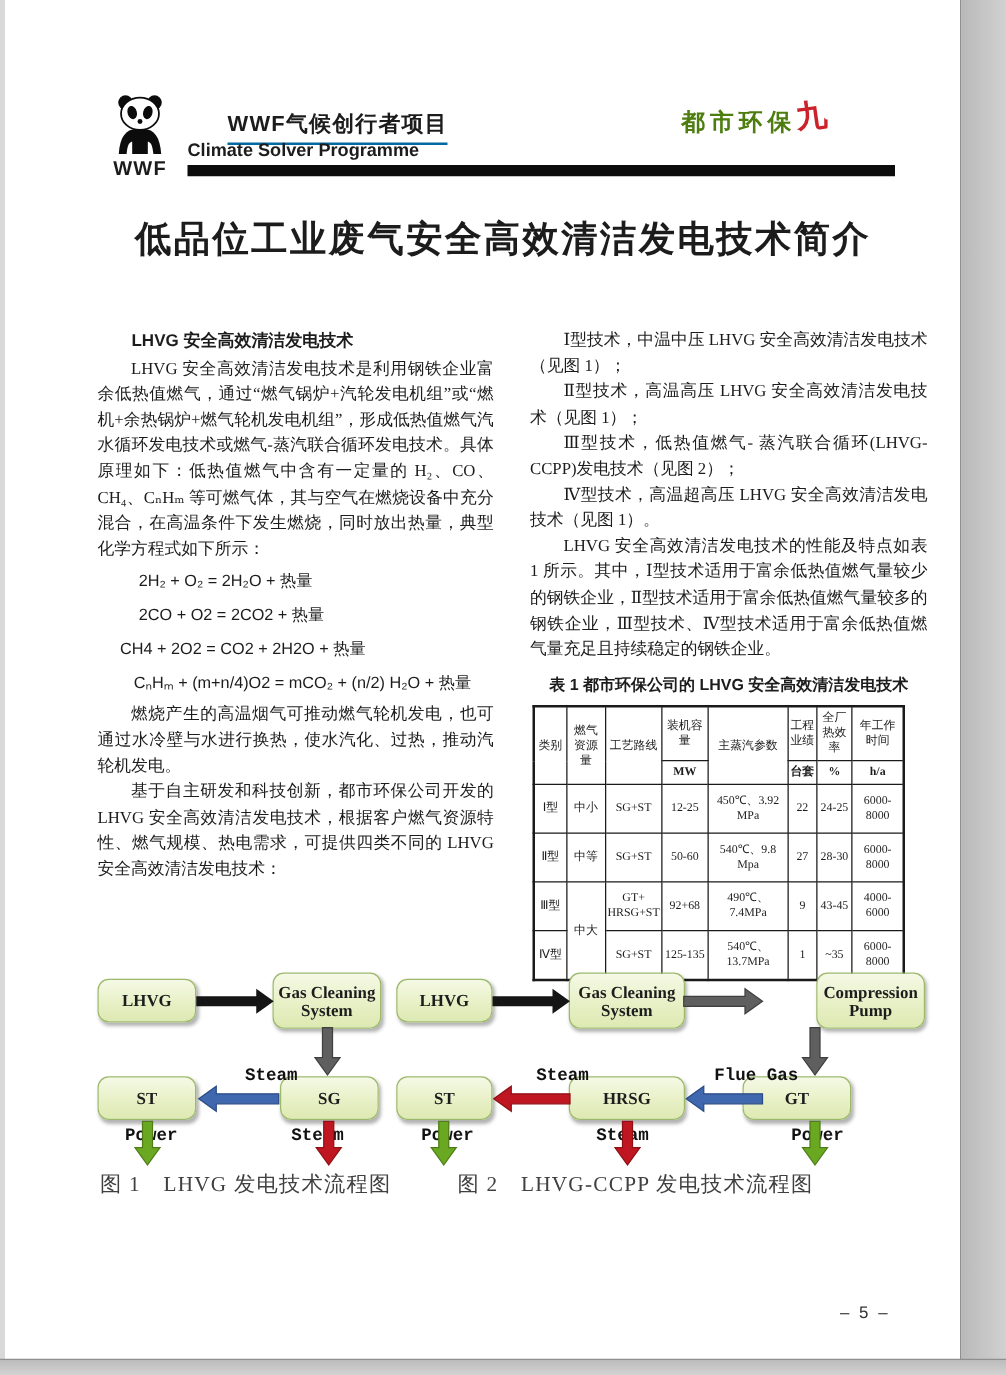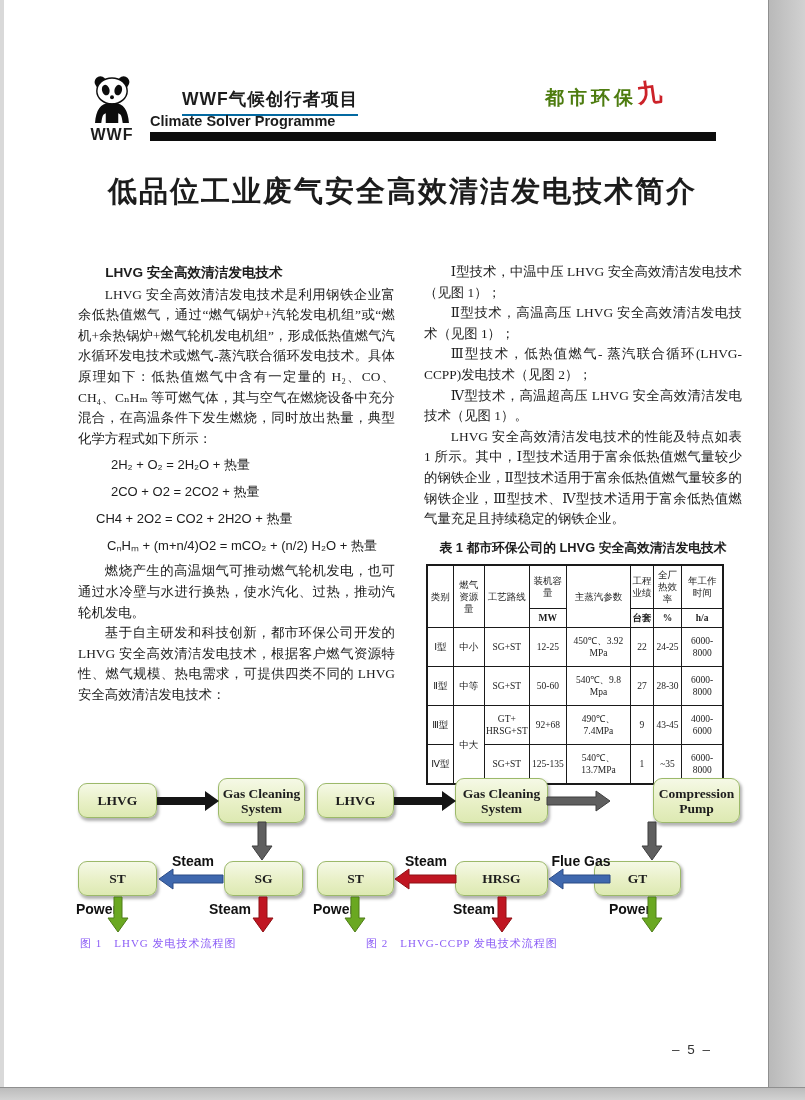--- a/index.html
+++ b/index.html
@@ -57,22 +57,22 @@
   table.t1 .unit{font-weight:bold;}
   table.t1 td{height:32px;}
 
   
   .fbox{position:absolute;display:flex;align-items:center;justify-content:center;
         text-align:center;font-weight:bold;font-size:13.5px;line-height:15px;
         font-family:"Liberation Serif",serif;color:#1d1d1d;
         background:linear-gradient(180deg,#f5f9e6 0%,#e8f0c6 55%,#dde9b2 100%);
         border:1px solid #9cb96a;border-radius:9px;box-shadow:1.5px 2.5px 3px rgba(0,0,0,.3);}
   .flabel{position:absolute;font-weight:bold;font-size:14px;text-align:center;
-          font-family:Liberation Sans, sans-serif;color:#111;}
-  .fcap{position:absolute;font-size:11px;letter-spacing:1px;color:#8b5cf6;}
+          font-family:Liberation Mono, monospace;color:#111;margin-left:24px;}
+  .fcap{position:absolute;font-size:17px;letter-spacing:1px;color:#404040;}
   svg.arrows{position:absolute;left:0;top:0;pointer-events:none;}
 
   
   .pagenum{position:absolute;left:672px;top:1042px;font-size:13.5px;letter-spacing:2px;
            font-family:"Liberation Sans",sans-serif;color:#333;}
 </style>
 </head>
 <body>
 
 <div class="page">

